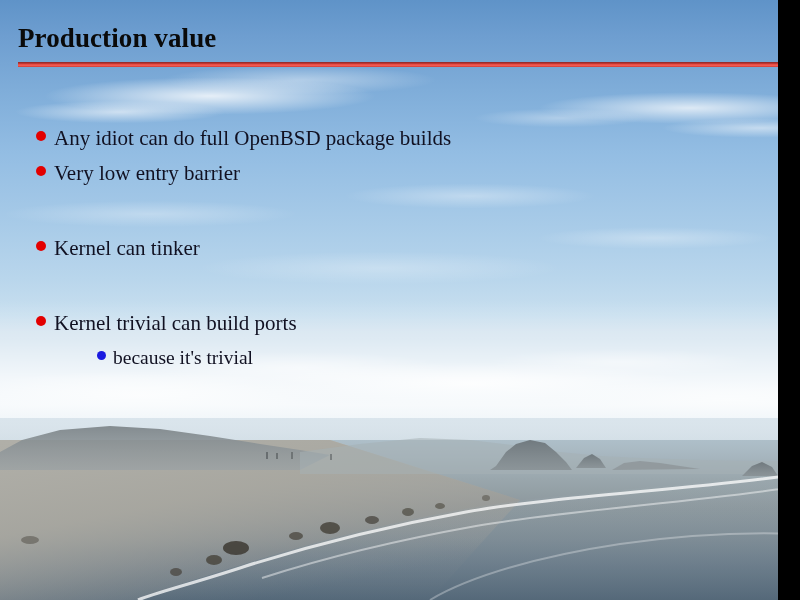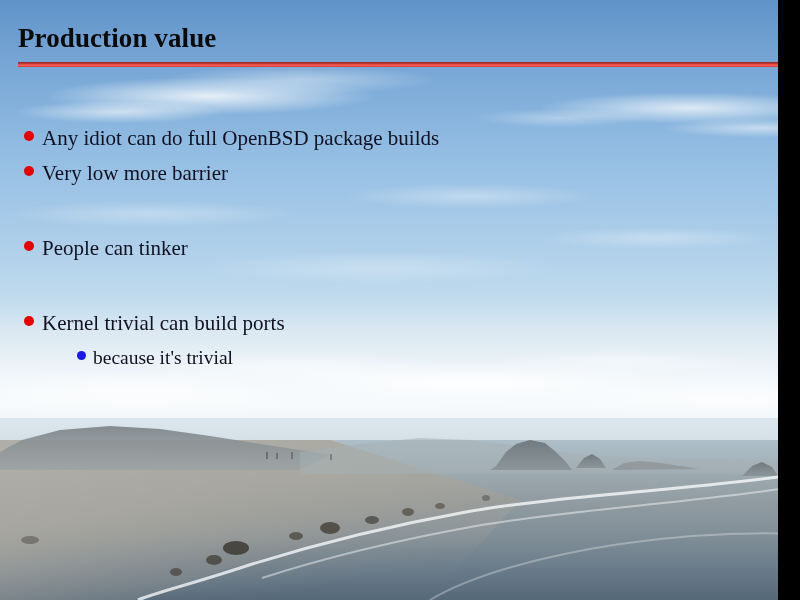--- a/index.html
+++ b/index.html
@@ -128,23 +128,23 @@
     top: 128px;
     width: 800px;
   }
   .bullet-group { margin-bottom: 40px; }
   .bullet-group:last-child { margin-bottom: 0; }
 
   .bullet-row {
     display: flex;
     align-items: baseline;
     height: 35px;
-    padding-left: 24px;
-  }
-  .bullet-row.level-2 { padding-left: 77px; }
+    padding-left: 36px;
+  }
+  .bullet-row.level-2 { padding-left: 97px; }
 
   .bullet-dot {
     flex: none;
     width: 10px;
     height: 10px;
     border-radius: 50%;
     background: #e30000;
     margin-right: 8px;
     position: relative;
     top: -4px;
@@ -230,27 +230,27 @@
   <div id="title-rule"></div>
 
   <div id="bullet-list">
       <div class="bullet-group">
         <div class="bullet-row level-1">
           <span class="bullet-dot"></span>
           <span class="bullet-text">Any idiot can do full OpenBSD package builds</span>
         </div>
         <div class="bullet-row level-1">
           <span class="bullet-dot"></span>
-          <span class="bullet-text">Very low more barrier</span>
+          <span class="bullet-text">Very low entry barrier</span>
         </div>
       </div>
       <div class="bullet-group">
         <div class="bullet-row level-1">
           <span class="bullet-dot"></span>
-          <span class="bullet-text">People can tinker</span>
+          <span class="bullet-text">Kernel can tinker</span>
         </div>
       </div>
       <div class="bullet-group">
         <div class="bullet-row level-1">
           <span class="bullet-dot"></span>
           <span class="bullet-text">Kernel trivial can build ports</span>
         </div>
         <div class="bullet-row level-2">
           <span class="bullet-dot"></span>
           <span class="bullet-text">because it's trivial</span>

